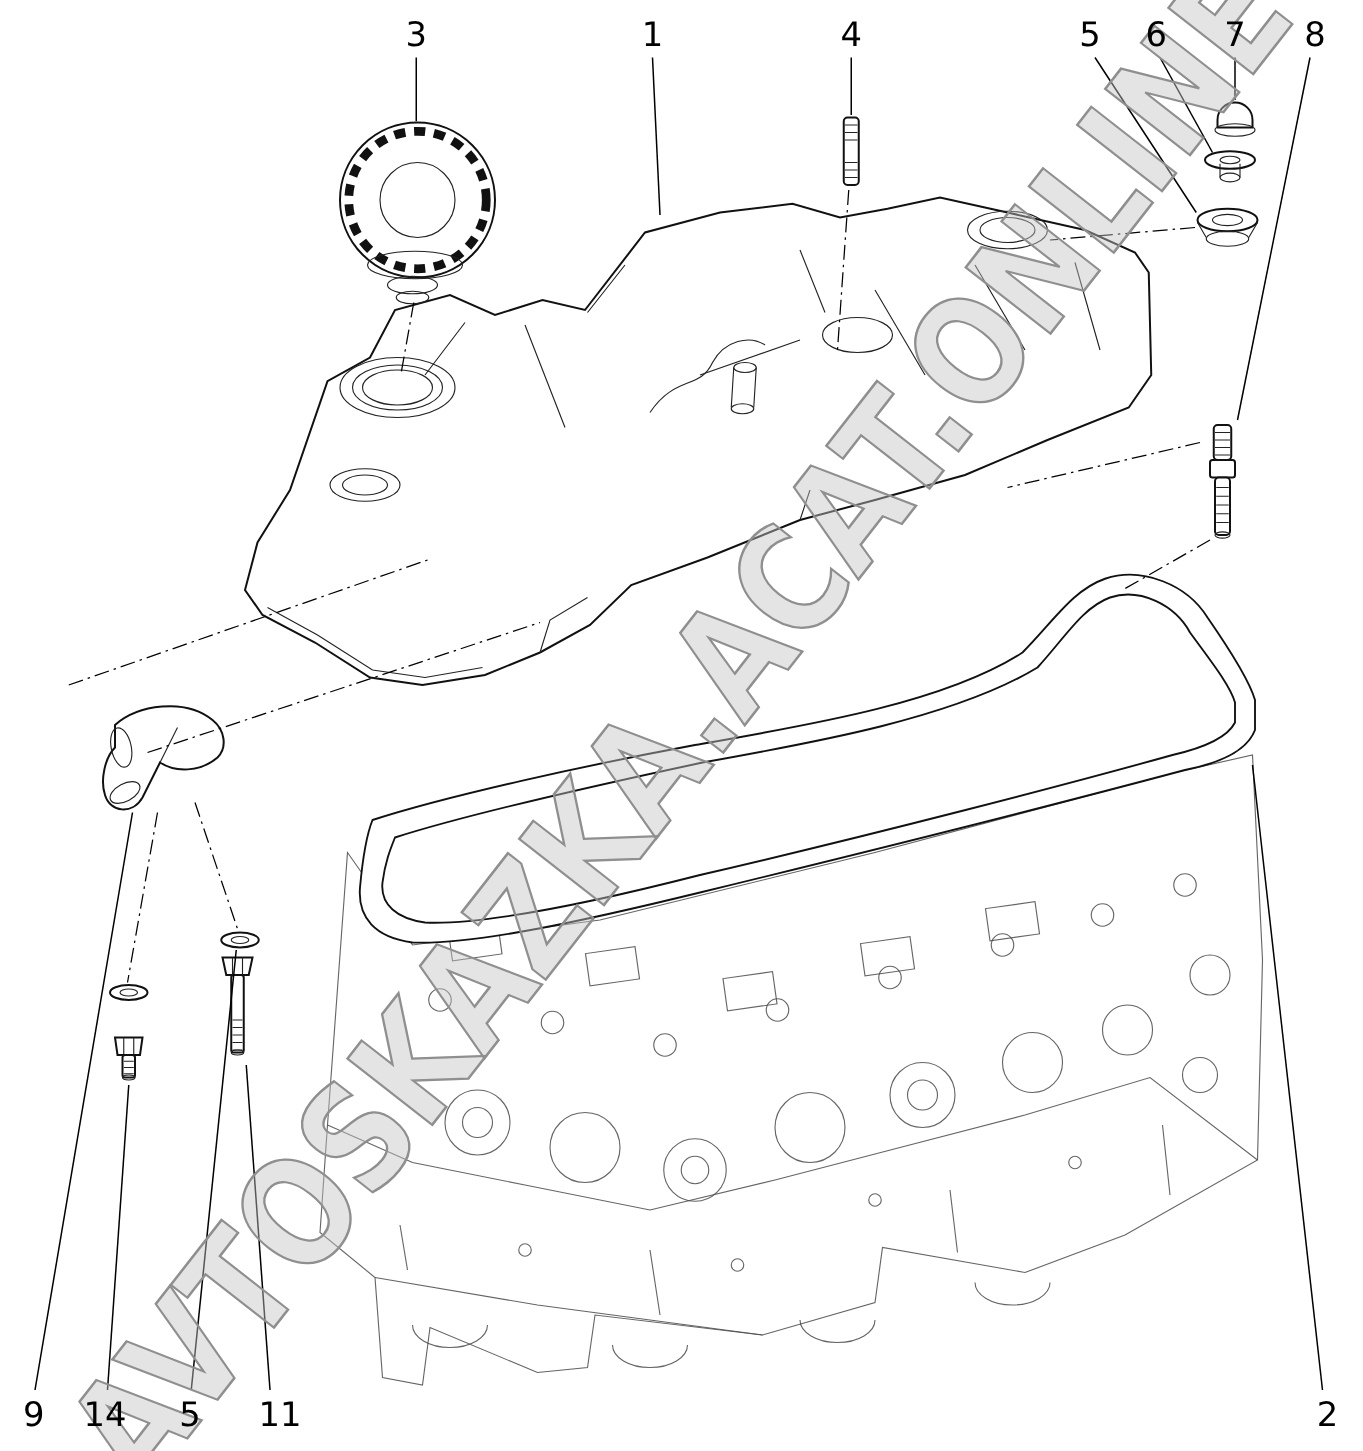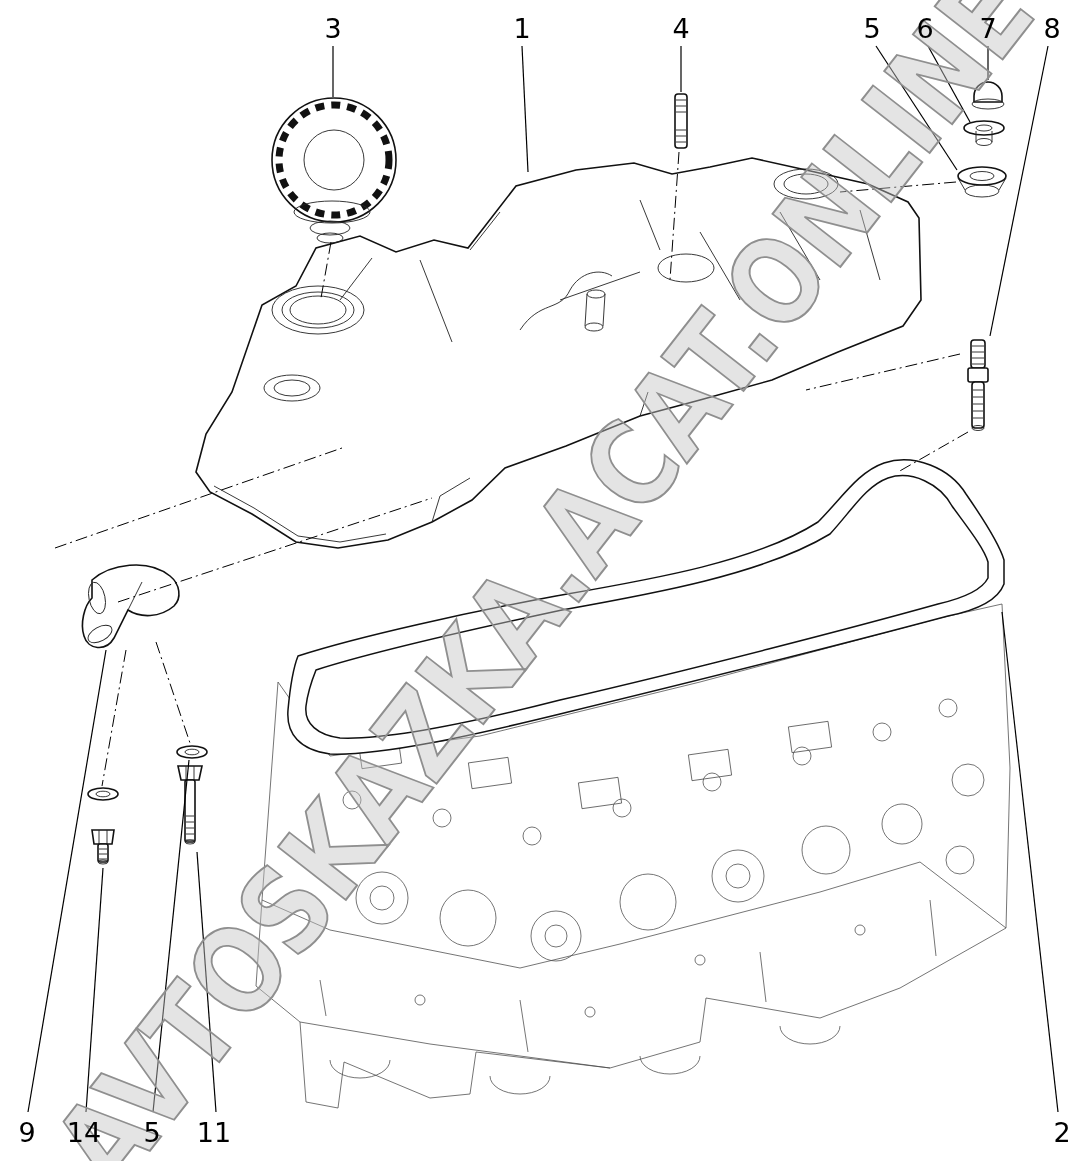--- a/index.html
+++ b/index.html
@@ -213,16 +213,16 @@
   <div class="callout" style="left:333px; top:14px;">3</div>
   <div class="callout" style="left:522px; top:14px;">1</div>
   <div class="callout" style="left:681px; top:14px;">4</div>
   <div class="callout" style="left:872px; top:14px;">5</div>
   <div class="callout" style="left:925px; top:14px;">6</div>
   <div class="callout" style="left:988px; top:14px;">7</div>
   <div class="callout" style="left:1052px; top:14px;">8</div>
   <div class="callout" style="left:27px;  top:1118px;">9</div>
   <div class="callout" style="left:84px;  top:1118px;">14</div>
   <div class="callout" style="left:152px; top:1118px;">5</div>
-  <div class="callout" style="left:214px; top:1118px;">11</div>
+  <div class="callout" style="left:224px; top:1118px;">11</div>
   <div class="callout" style="left:1062px;top:1118px;">2</div>
 
 </div>
 
 </body></html>

